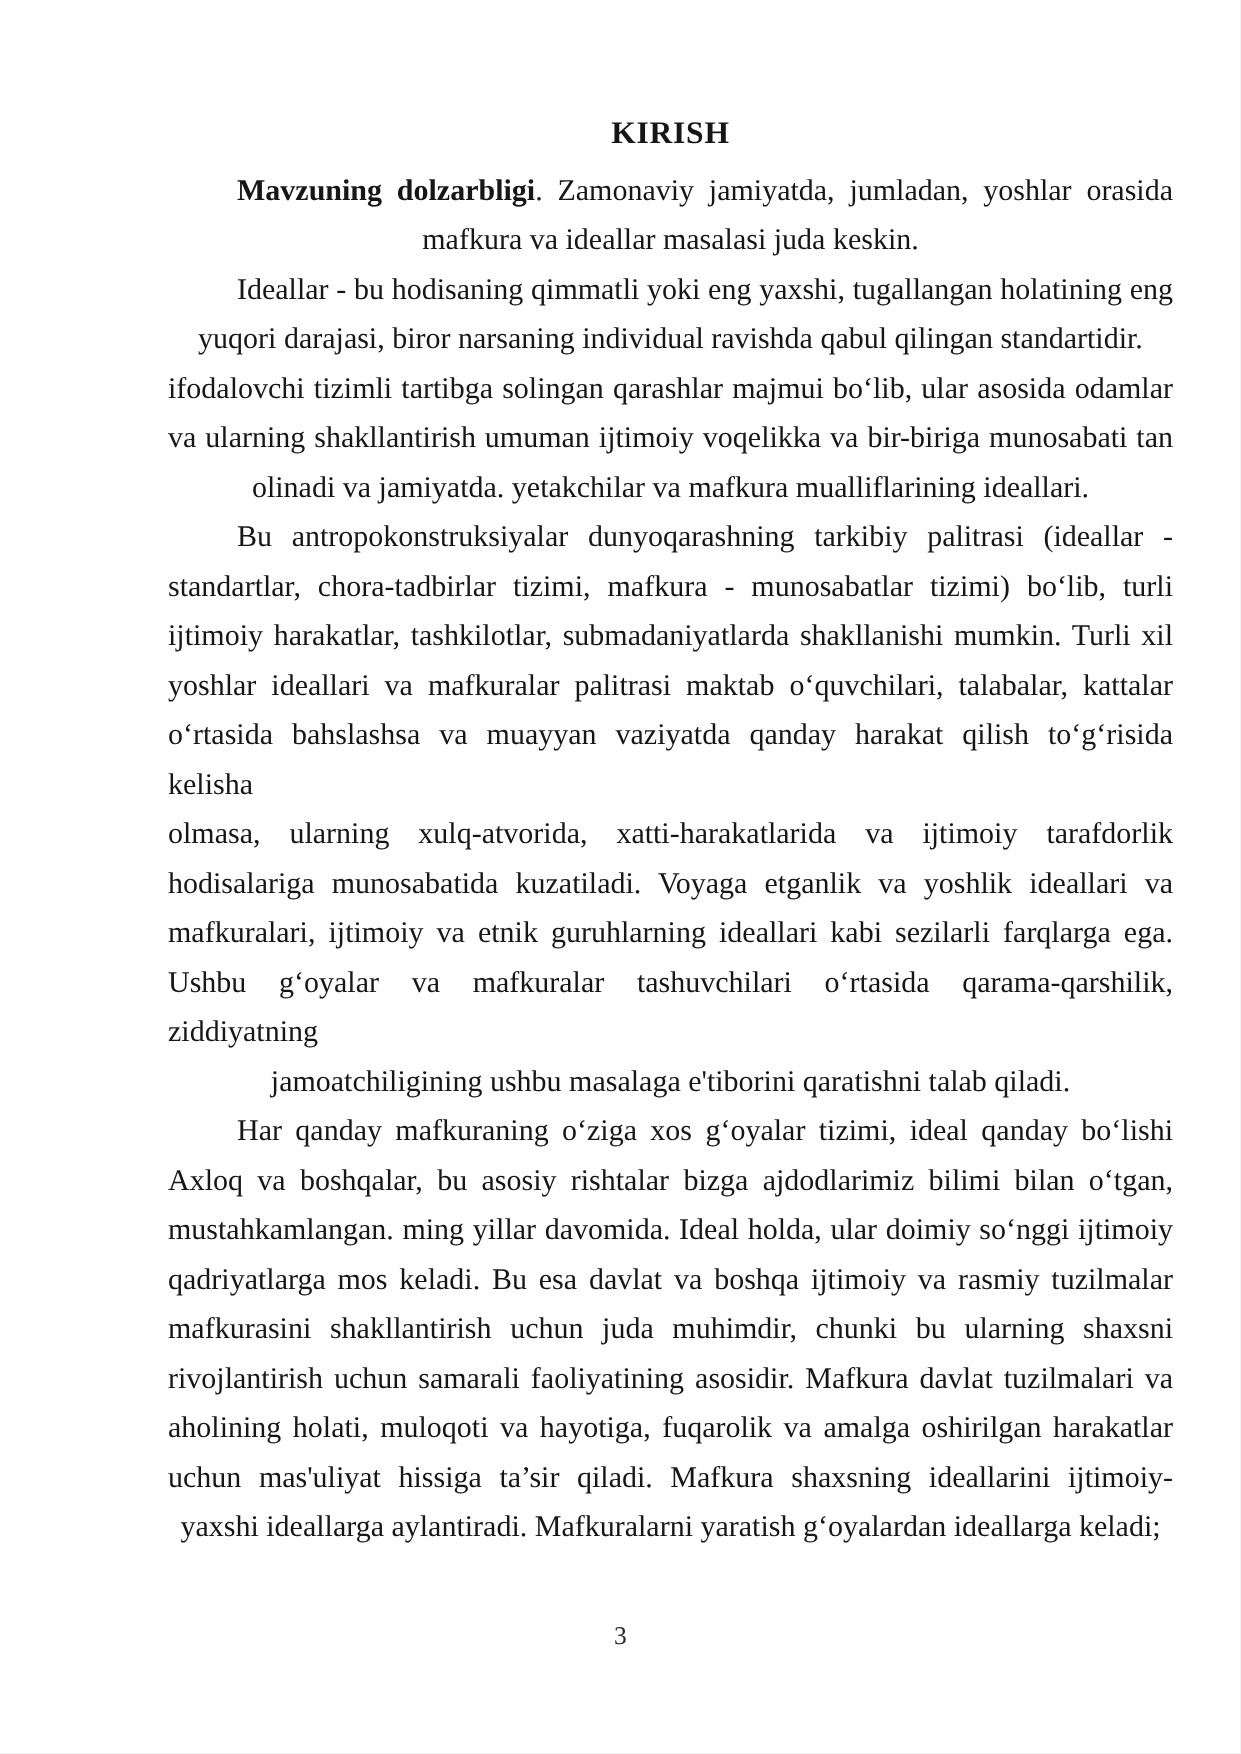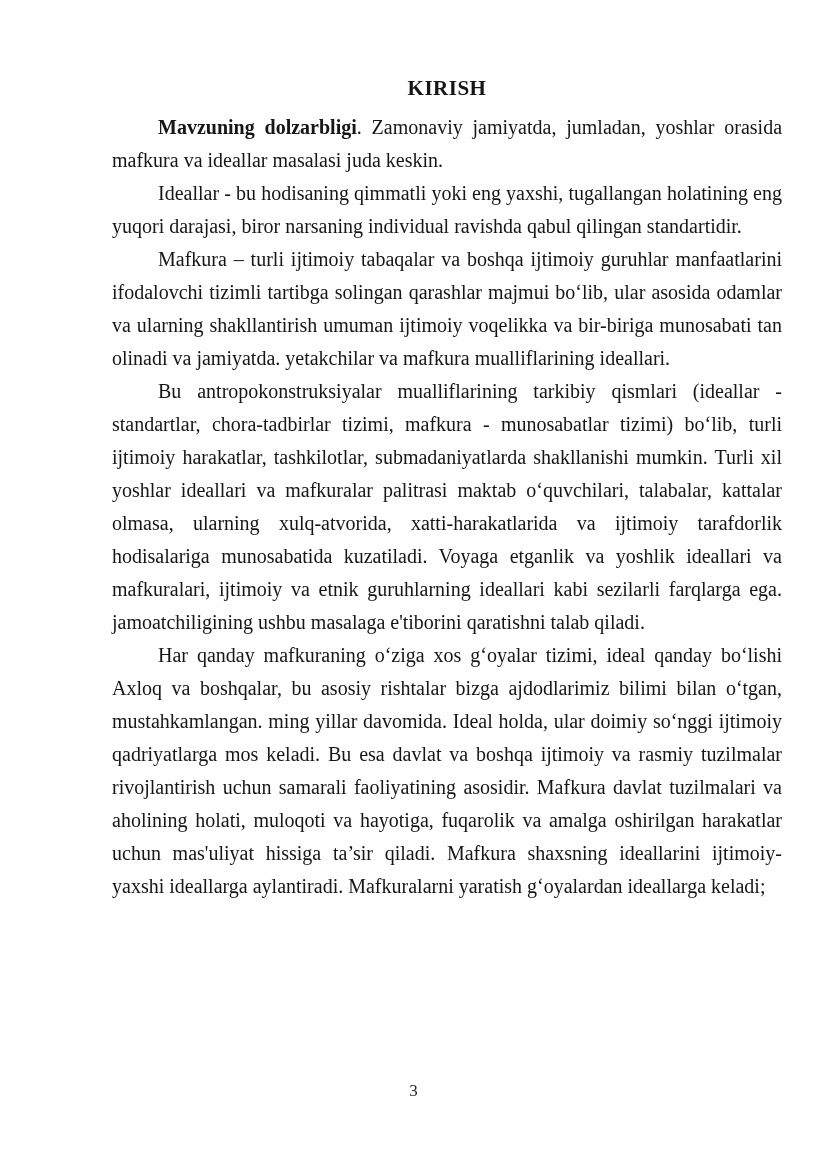--- a/index.html
+++ b/index.html
@@ -31,21 +31,21 @@
     letter-spacing: 0.5px;
   }
   .doc-body {
     margin-top: 6px;
     font-size: 20px;
     line-height: 33px;
   }
   .para { margin: 0; }
   .line {
     width: 670px;
-    text-align: left;
+    text-align: center;
     white-space: normal;
   }
   .line.just {
     text-align: justify;
     text-align-last: justify;
     text-justify: inter-word;
   }
   .line.indent { text-indent: 46px; }
   .page-number {
     position: absolute;
@@ -67,40 +67,42 @@
     <div class="doc-body">
         <div class="para">
           <div class="line indent just"><b>Mavzuning dolzarbligi</b>. Zamonaviy jamiyatda, jumladan, yoshlar orasida</div>
           <div class="line">mafkura va ideallar masalasi juda keskin.</div>
         </div>
         <div class="para">
           <div class="line indent just">Ideallar - bu hodisaning qimmatli yoki eng yaxshi, tugallangan holatining eng</div>
           <div class="line">yuqori darajasi, biror narsaning individual ravishda qabul qilingan standartidir.</div>
         </div>
         <div class="para">
-          <div class="line indent just">Mafkura – turli ijtimoiy tabaqalar va boshqa ijtimoiy guruhlar manfaatlarini</div>
           <div class="line just">ifodalovchi tizimli tartibga solingan qarashlar majmui bo‘lib, ular asosida odamlar</div>
           <div class="line just">va ularning shakllantirish umuman ijtimoiy voqelikka va bir-biriga munosabati tan</div>
           <div class="line">olinadi va jamiyatda. yetakchilar va mafkura mualliflarining ideallari.</div>
         </div>
         <div class="para">
-          <div class="line indent just">Bu antropokonstruksiyalar mualliflarining tarkibiy qismlari (ideallar -</div>
+          <div class="line indent just">Bu antropokonstruksiyalar dunyoqarashning tarkibiy palitrasi (ideallar -</div>
           <div class="line just">standartlar, chora-tadbirlar tizimi, mafkura - munosabatlar tizimi) bo‘lib, turli</div>
           <div class="line just">ijtimoiy harakatlar, tashkilotlar, submadaniyatlarda shakllanishi mumkin. Turli xil</div>
           <div class="line just">yoshlar ideallari va mafkuralar palitrasi maktab o‘quvchilari, talabalar, kattalar</div>
+          <div class="line just">o‘rtasida bahslashsa va muayyan vaziyatda qanday harakat qilish to‘g‘risida kelisha</div>
           <div class="line just">olmasa, ularning xulq-atvorida, xatti-harakatlarida va ijtimoiy tarafdorlik</div>
           <div class="line just">hodisalariga munosabatida kuzatiladi. Voyaga etganlik va yoshlik ideallari va</div>
           <div class="line just">mafkuralari, ijtimoiy va etnik guruhlarning ideallari kabi sezilarli farqlarga ega.</div>
+          <div class="line just">Ushbu g‘oyalar va mafkuralar tashuvchilari o‘rtasida qarama-qarshilik, ziddiyatning</div>
           <div class="line">jamoatchiligining ushbu masalaga e'tiborini qaratishni talab qiladi.</div>
         </div>
         <div class="para">
           <div class="line indent just">Har qanday mafkuraning o‘ziga xos g‘oyalar tizimi, ideal qanday bo‘lishi</div>
           <div class="line just">Axloq va boshqalar, bu asosiy rishtalar bizga ajdodlarimiz bilimi bilan o‘tgan,</div>
           <div class="line just">mustahkamlangan. ming yillar davomida. Ideal holda, ular doimiy so‘nggi ijtimoiy</div>
           <div class="line just">qadriyatlarga mos keladi. Bu esa davlat va boshqa ijtimoiy va rasmiy tuzilmalar</div>
+          <div class="line just">mafkurasini shakllantirish uchun juda muhimdir, chunki bu ularning shaxsni</div>
           <div class="line just">rivojlantirish uchun samarali faoliyatining asosidir. Mafkura davlat tuzilmalari va</div>
           <div class="line just">aholining holati, muloqoti va hayotiga, fuqarolik va amalga oshirilgan harakatlar</div>
           <div class="line just">uchun mas'uliyat hissiga ta’sir qiladi. Mafkura shaxsning ideallarini ijtimoiy-</div>
           <div class="line">yaxshi ideallarga aylantiradi. Mafkuralarni yaratish g‘oyalardan ideallarga keladi;</div>
         </div>
       </div>
   </div>
   <div class="page-number">3</div>
 </div>
 

